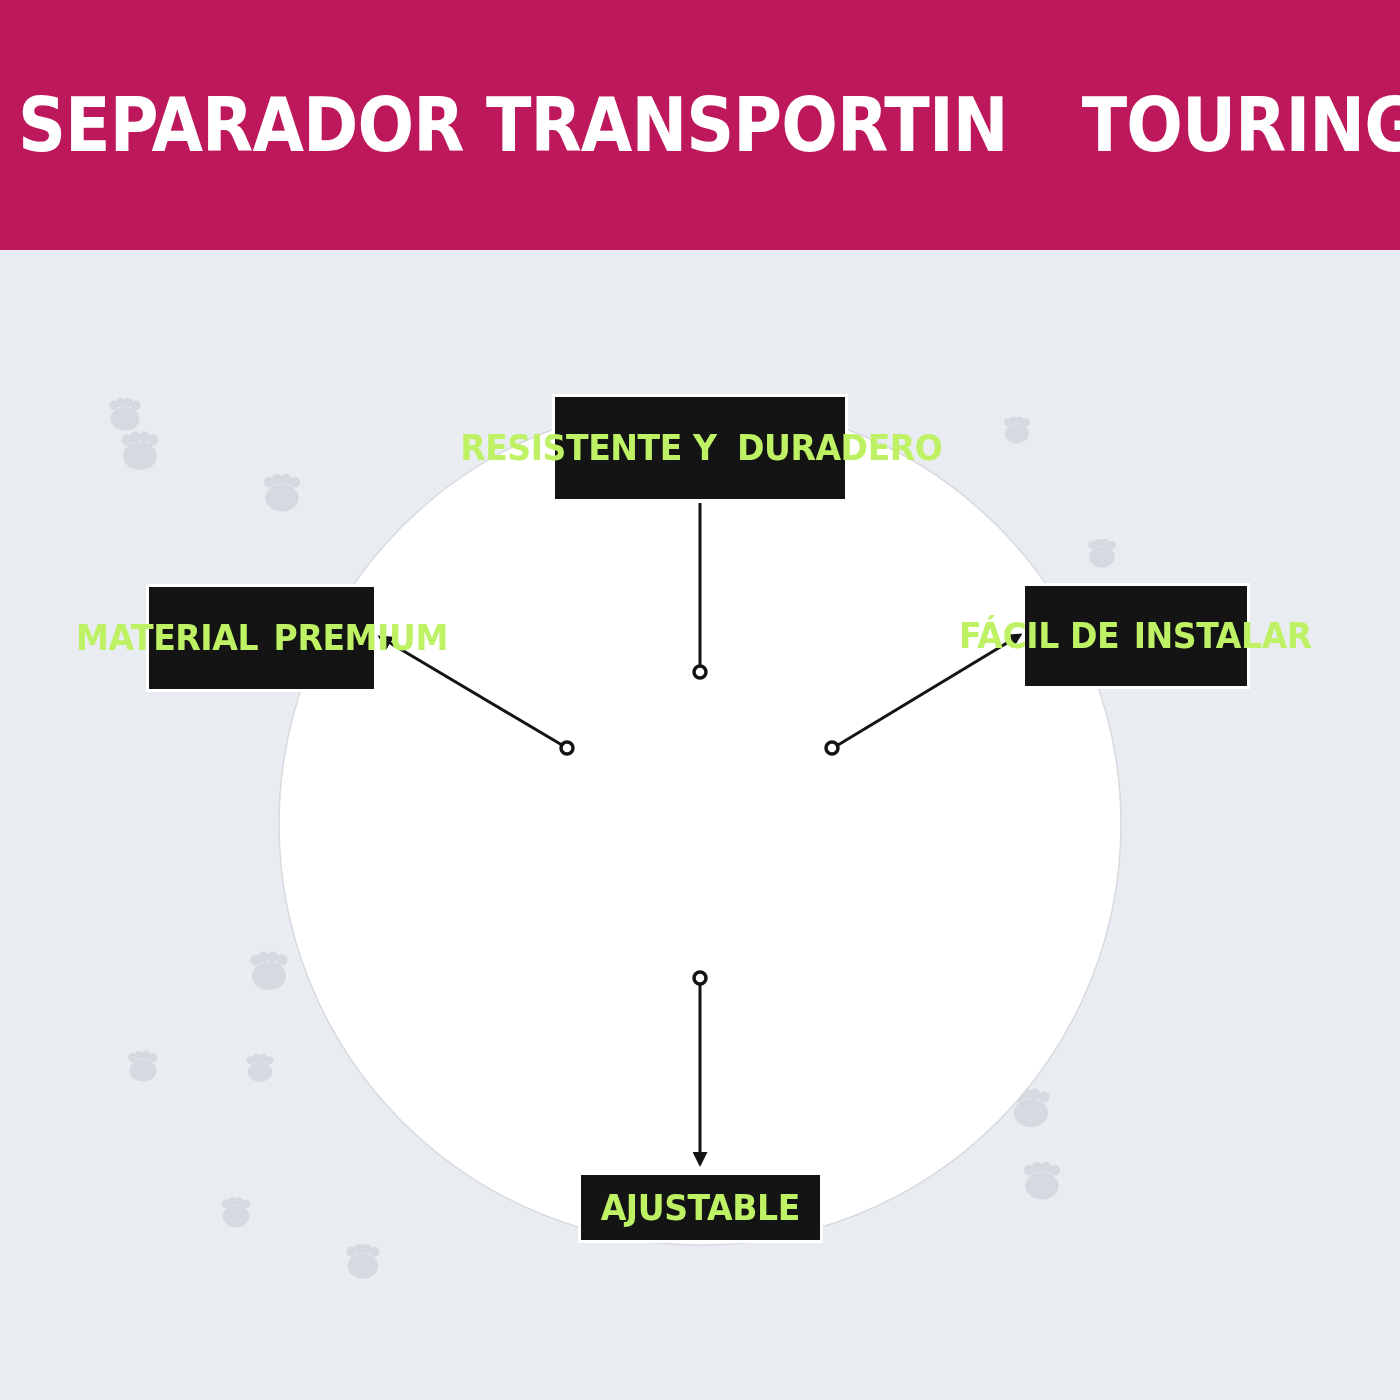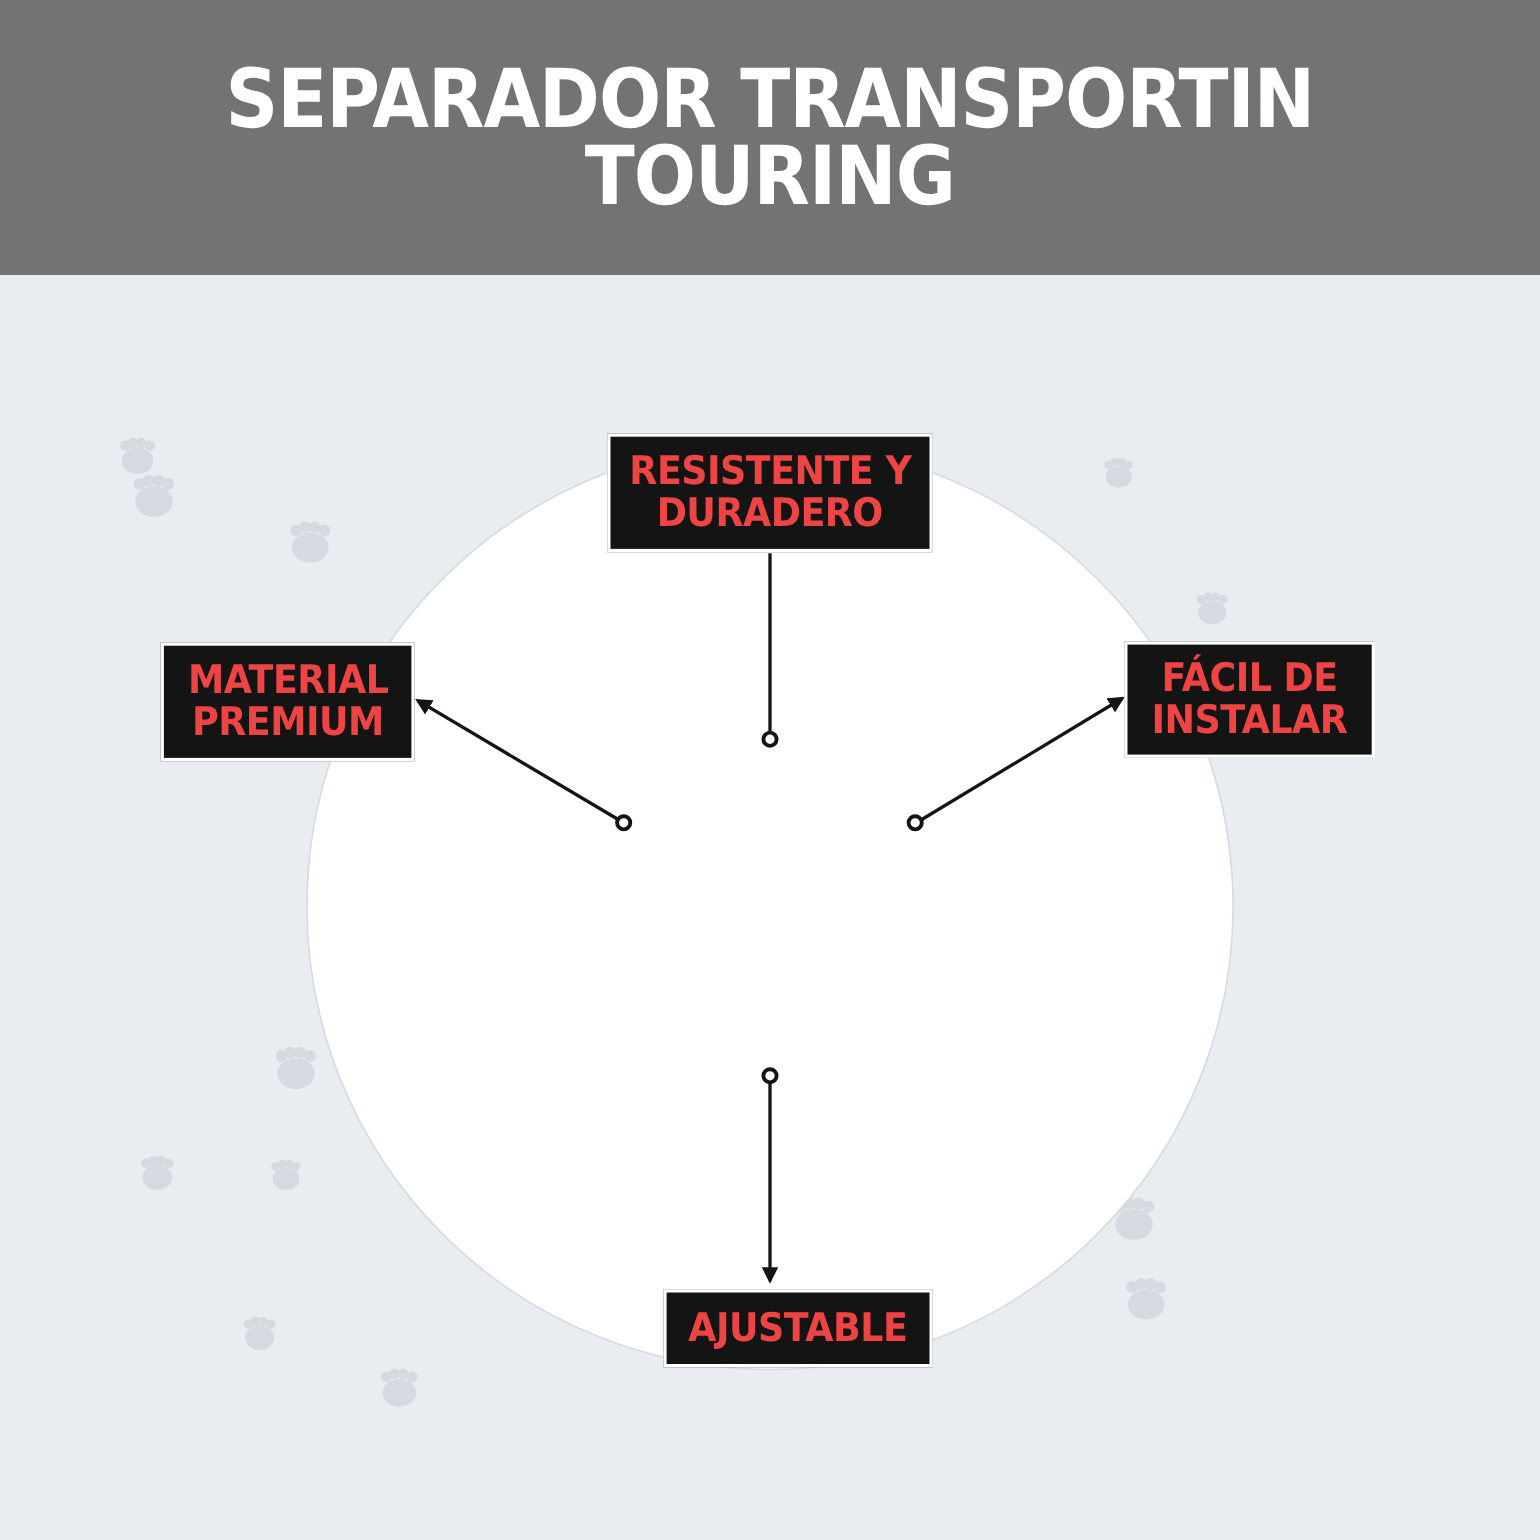--- a/index.html
+++ b/index.html
@@ -1,20 +1,20 @@
 <!DOCTYPE html>
 <html><head>
 <meta charset="utf-8">
 <style>
   html, body { margin: 0; padding: 0; }
   body { width: 1400px; height: 1400px; position: relative; overflow: hidden; background: #e9edf2; font-family: "DejaVu Sans", sans-serif; }
-  .header { position: absolute; left: 0; top: 0; width: 1400px; height: 250px; background: #737373; display: flex; flex-direction: column; align-items: center; justify-content: center; }
+  .header { position: absolute; left: 0; top: 0; width: 1400px; height: 250px; background: #be185d; display: flex; flex-direction: row; align-items: center; justify-content: center; }
   .title-line { color: #ffffff; font-family: "DejaVu Sans", sans-serif; font-weight: bold; font-size: 74px; line-height: 70px; letter-spacing: -1px; transform: scaleX(0.9); white-space: nowrap; }
   .diagram-svg { position: absolute; left: 0; top: 0; width: 1400px; height: 1400px; }
-  .label-box { position: absolute; background: #141414; border: 3px solid #ffffff; box-sizing: border-box; display: flex; flex-direction: column; align-items: center; justify-content: center; color: #ef4444; font-family: "DejaVu Sans", sans-serif; font-weight: bold; font-size: 36px; line-height: 38px; letter-spacing: -0.5px; text-align: center; }
+  .label-box { position: absolute; background: #141414; border: 3px solid #ffffff; box-sizing: border-box; display: flex; flex-direction: row; align-items: center; justify-content: center; color: #bef264; font-family: "DejaVu Sans", sans-serif; font-weight: bold; font-size: 36px; line-height: 38px; letter-spacing: -0.5px; text-align: center; }
   .label-box span { display: block; white-space: nowrap; transform: scaleX(0.92); }
 </style>
 </head>
 <body>
 
 <div class="header">
   <div class="title-line">SEPARADOR TRANSPORTIN</div>
   <div class="title-line">TOURING</div>
 </div>
 
@@ -72,15 +72,15 @@
 <div class="label-box" style="left:146px; top:584px; width:231px; height:108px;">
   <span>MATERIAL</span>
   <span>PREMIUM</span>
 </div>
 
 <div class="label-box" style="left:1022px; top:583px; width:228px; height:106px;">
   <span>FÁCIL DE</span>
   <span>INSTALAR</span>
 </div>
 
-<div class="label-box" style="left:603px; top:1172px; width:245px; height:71px;">
+<div class="label-box" style="left:578px; top:1172px; width:245px; height:71px;">
   <span>AJUSTABLE</span>
 </div>
 
 </body></html>

